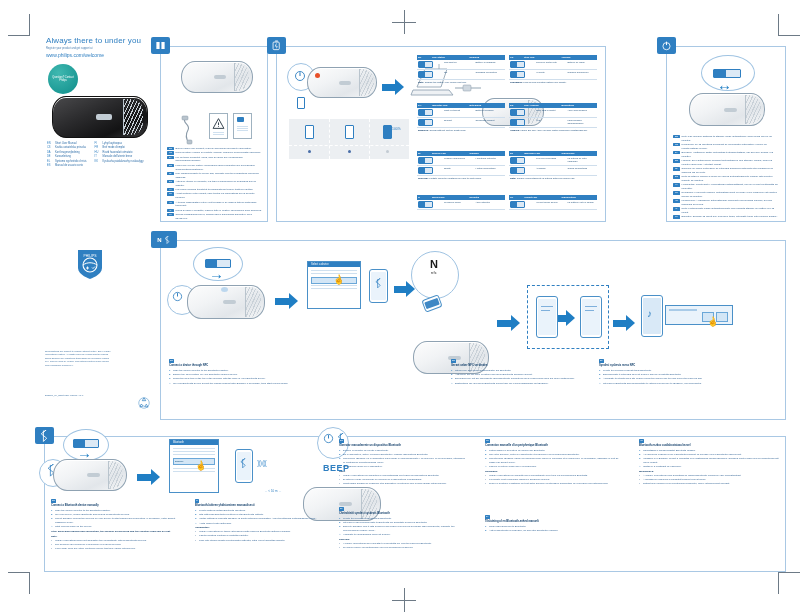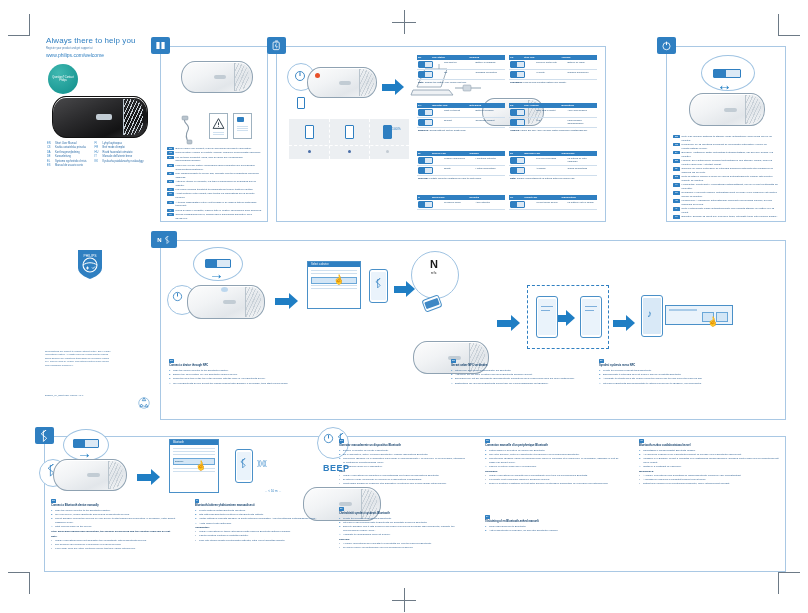--- a/index.html
+++ b/index.html
@@ -155,21 +155,21 @@
   </div>
   <div class="plus" style="left:392px;top:10px;">
     <i class="h"></i>
       <i class="v"></i>
   </div>
   <div class="plus" style="left:392px;top:588px;">
     <i class="h"></i>
       <i class="v"></i>
   </div>
 
-  <div class="hdr-title" style="left:46px;top:36px;">Always there to help you</div>
+  <div class="hdr-title" style="left:46px;top:36px;">Always there to under you</div>
   <div class="hdr-sub" style="left:46px;top:47px;">Register your product and get support at</div>
   <div class="hdr-url" style="left:46px;top:52px;">www.philips.com/welcome</div>
   <div class="model" style="left:199px;top:60px;">BT3500</div>
 
   <div class="badge" style="left:48px;top:64px;">
     <span>Question? Contact Philips</span>
   </div>
 
   <div class="speaker" style="left:52px;top:96px;width:96px;height:42px;">
     <div class="spk-body spk-dark"></div>

